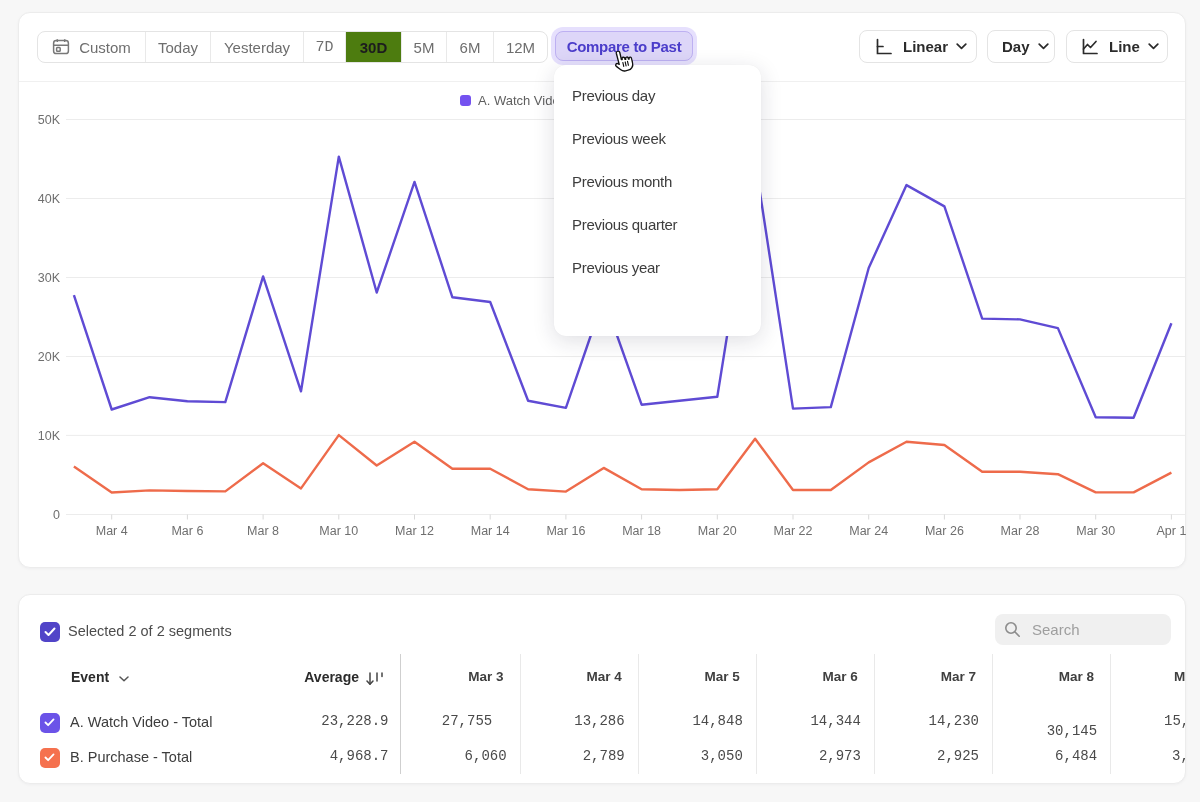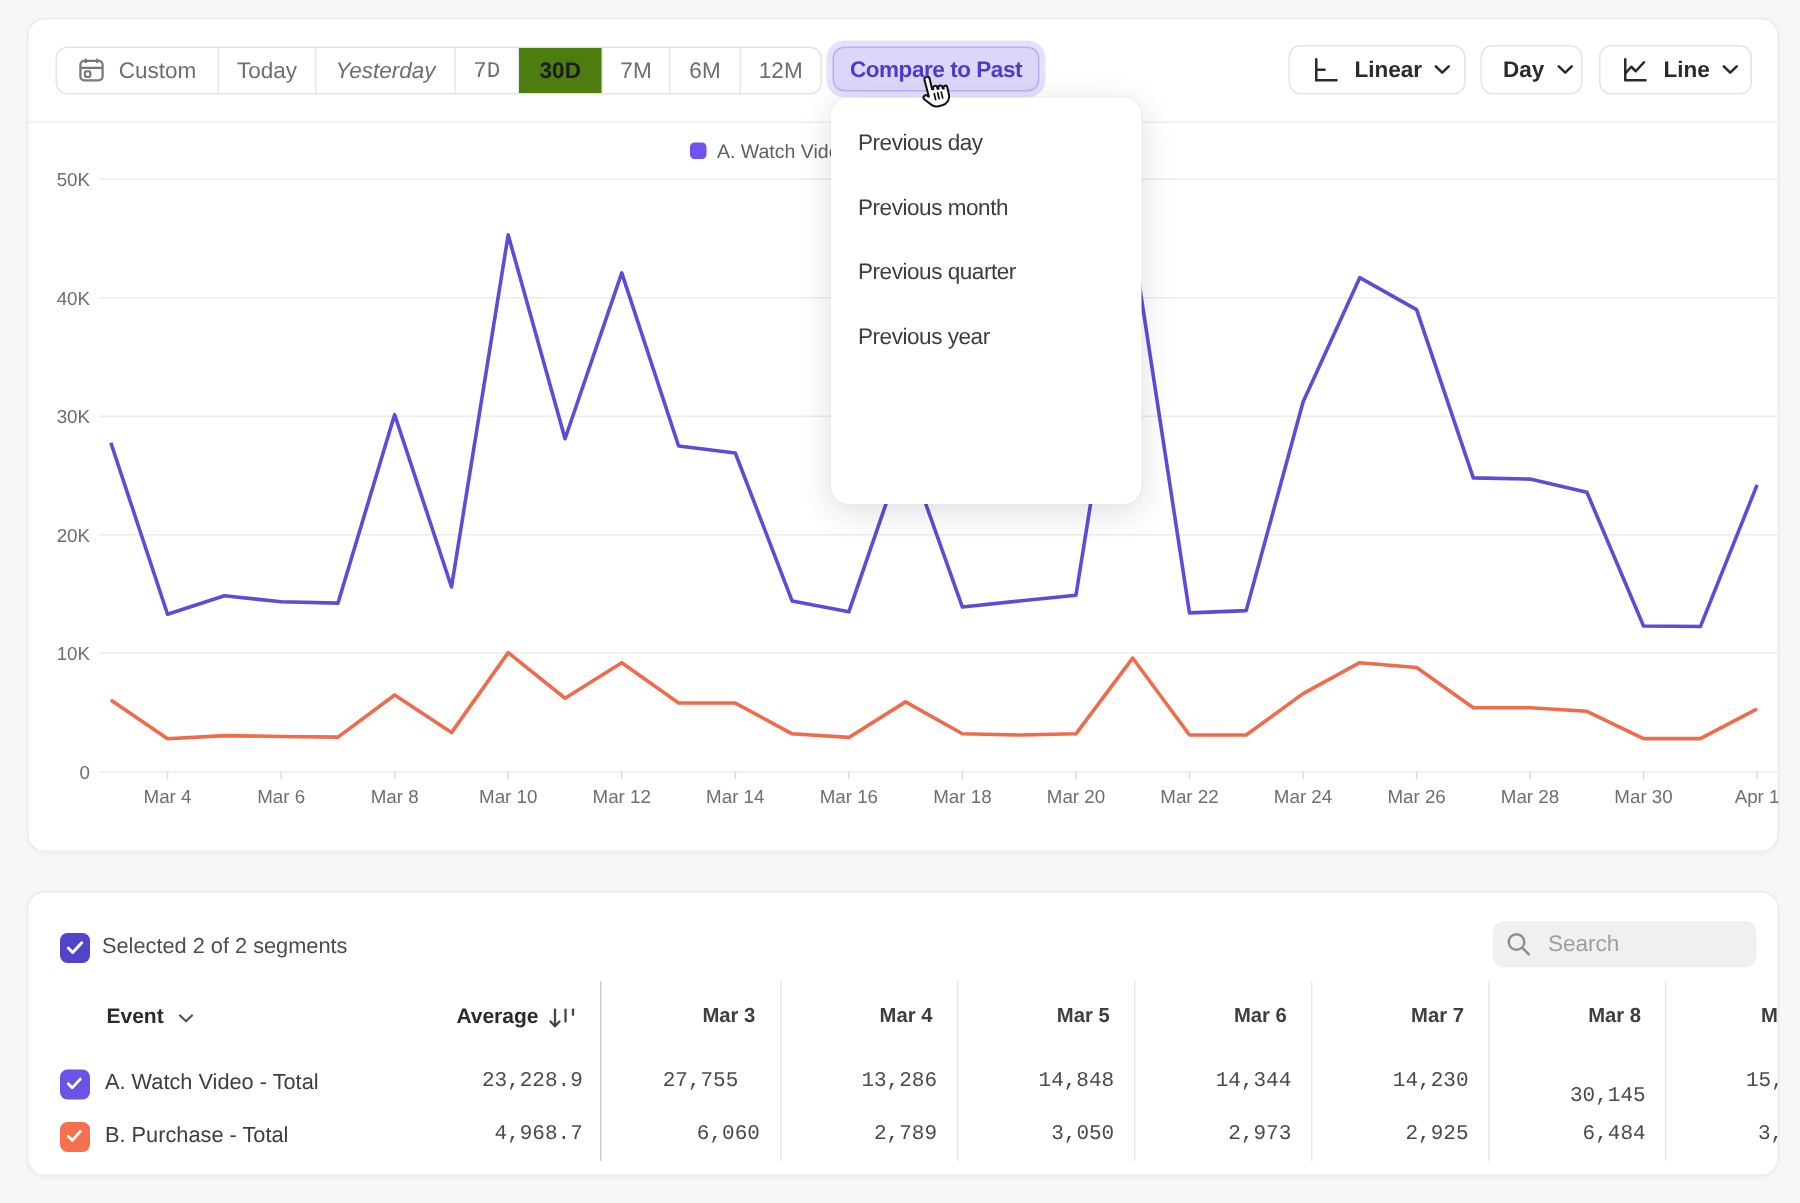--- a/index.html
+++ b/index.html
@@ -34,24 +34,24 @@
       <div class="it" style="width:108px;"><svg width="18" height="18" viewBox="0 0 18 18" style="margin-right:9px">
             <g fill="none" stroke="#787878" stroke-width="1.5">
               <rect x="1.6" y="2.6" width="14.8" height="13" rx="2.6"></rect>
               <line x1="1.8" y1="7.2" x2="16.2" y2="7.2"></line>
               <line x1="5.3" y1="1.2" x2="5.3" y2="4"></line>
               <line x1="12.7" y1="1.2" x2="12.7" y2="4"></line>
               <rect x="4.6" y="9.6" width="3.6" height="3.6" rx="0.8"></rect>
             </g>
           </svg>Custom</div>
       <div class="it" style="width:65px;">Today</div>
-      <div class="it" style="width:93px;font-style:italic;">Yesterday</div>
+      <div class="it" style="width:93px;">Yesterday</div>
       <div class="it" style="width:42px;font-family:Liberation Mono, monospace;">7D</div>
       <div class="it sel" style="width:56px;">30D</div>
-      <div class="it" style="width:45px;">7M</div>
+      <div class="it" style="width:45px;">5M</div>
       <div class="it" style="width:47px;">6M</div>
       <div class="it" style="width:53px;">12M</div>
     </div>
     <div class="btn" style="left:840px; top:17px; width:118px; padding-left:14px;">
       <svg width="20" height="20" viewBox="0 0 20 20" style="margin-right:9px">
           <g fill="none" stroke="#2b2b2b" stroke-width="1.7" stroke-linecap="round">
             <path d="M3.5 2.5 V16.5 H17"></path>
             <line x1="3.5" y1="9.5" x2="9" y2="9.5"></line>
           </g>
         </svg>
@@ -136,20 +136,21 @@
 <path d="M6.0 2.0 c0-.95.75-1.7 1.7-1.7 .95 0 1.7.75 1.7 1.7 v6.9 l.75.12 v-.5 c0-.75.6-1.35 1.35-1.35 .75 0 1.35.6 1.35 1.35 v.95 l.7.11 v-.55 c0-.7.57-1.27 1.27-1.27 .7 0 1.27.57 1.27 1.27 v.95 l.65.1 v-.35 c0-.65.53-1.18 1.18-1.18 .65 0 1.18.53 1.18 1.18 v4.9 c0 3.15-2.55 5.7-5.7 5.7 h-2.55 c-1.6 0-3.15-.72-4.2-1.97 l-3.45-4.15 c-.52-.63-.47-1.55.12-2.11 .57-.54 1.47-.55 2.04-.02 l.97.9 z" fill="#fff" stroke="#111" stroke-width="1.3" stroke-linejoin="round"></path>
 <g stroke="#111" stroke-width="1.1" stroke-linecap="round">
       <line x1="10.1" y1="12" x2="10.1" y2="15.8"></line>
       <line x1="12.4" y1="12" x2="12.4" y2="15.8"></line>
       <line x1="14.7" y1="12" x2="14.7" y2="15.8"></line>
     </g>
 </svg>
 
 <div class="menu">
   <div class="mi">Previous day</div>
+  <div class="mi">Previous week</div>
   <div class="mi">Previous month</div>
   <div class="mi">Previous quarter</div>
   <div class="mi">Previous year</div>
 </div>
 
 <div class="card" id="card2">
   <div class="ck" style="left:21px; top:27px; background:#5144c8;">
       <svg width="12" height="10" viewBox="0 0 12 10">
         <path d="M1.5 5 L4.5 8 L10.5 1.5" fill="none" stroke="#fff" stroke-width="2" stroke-linecap="round" stroke-linejoin="round"></path>
       </svg>

